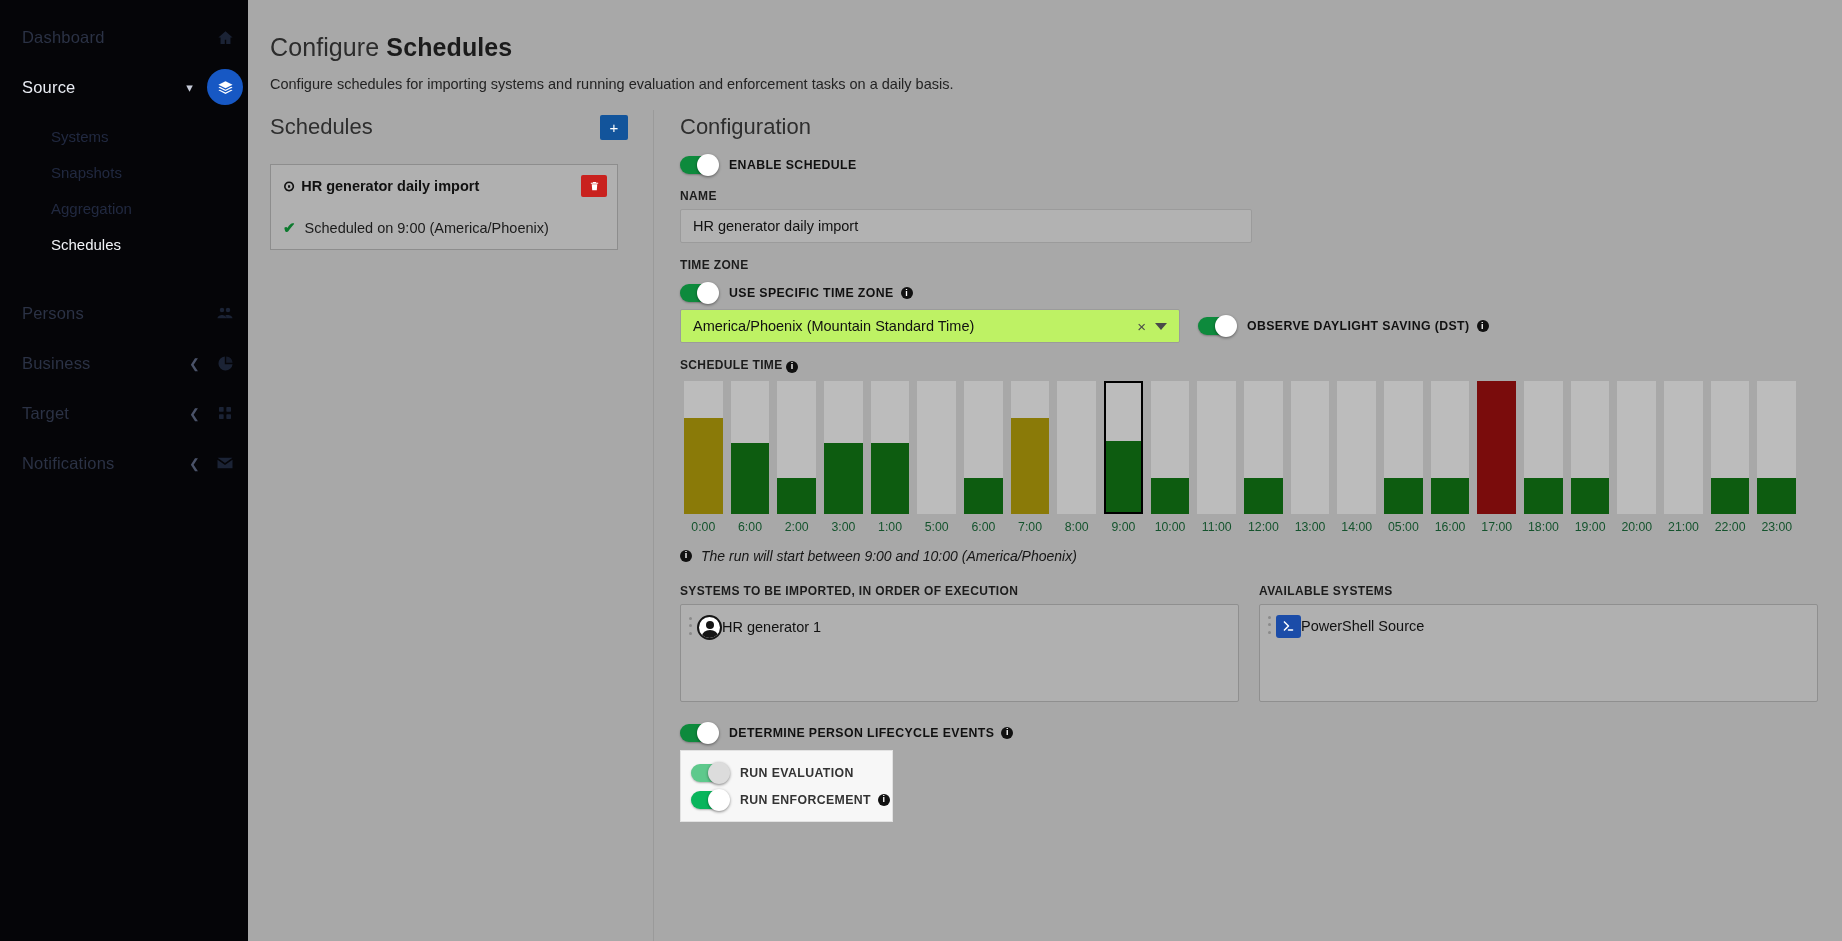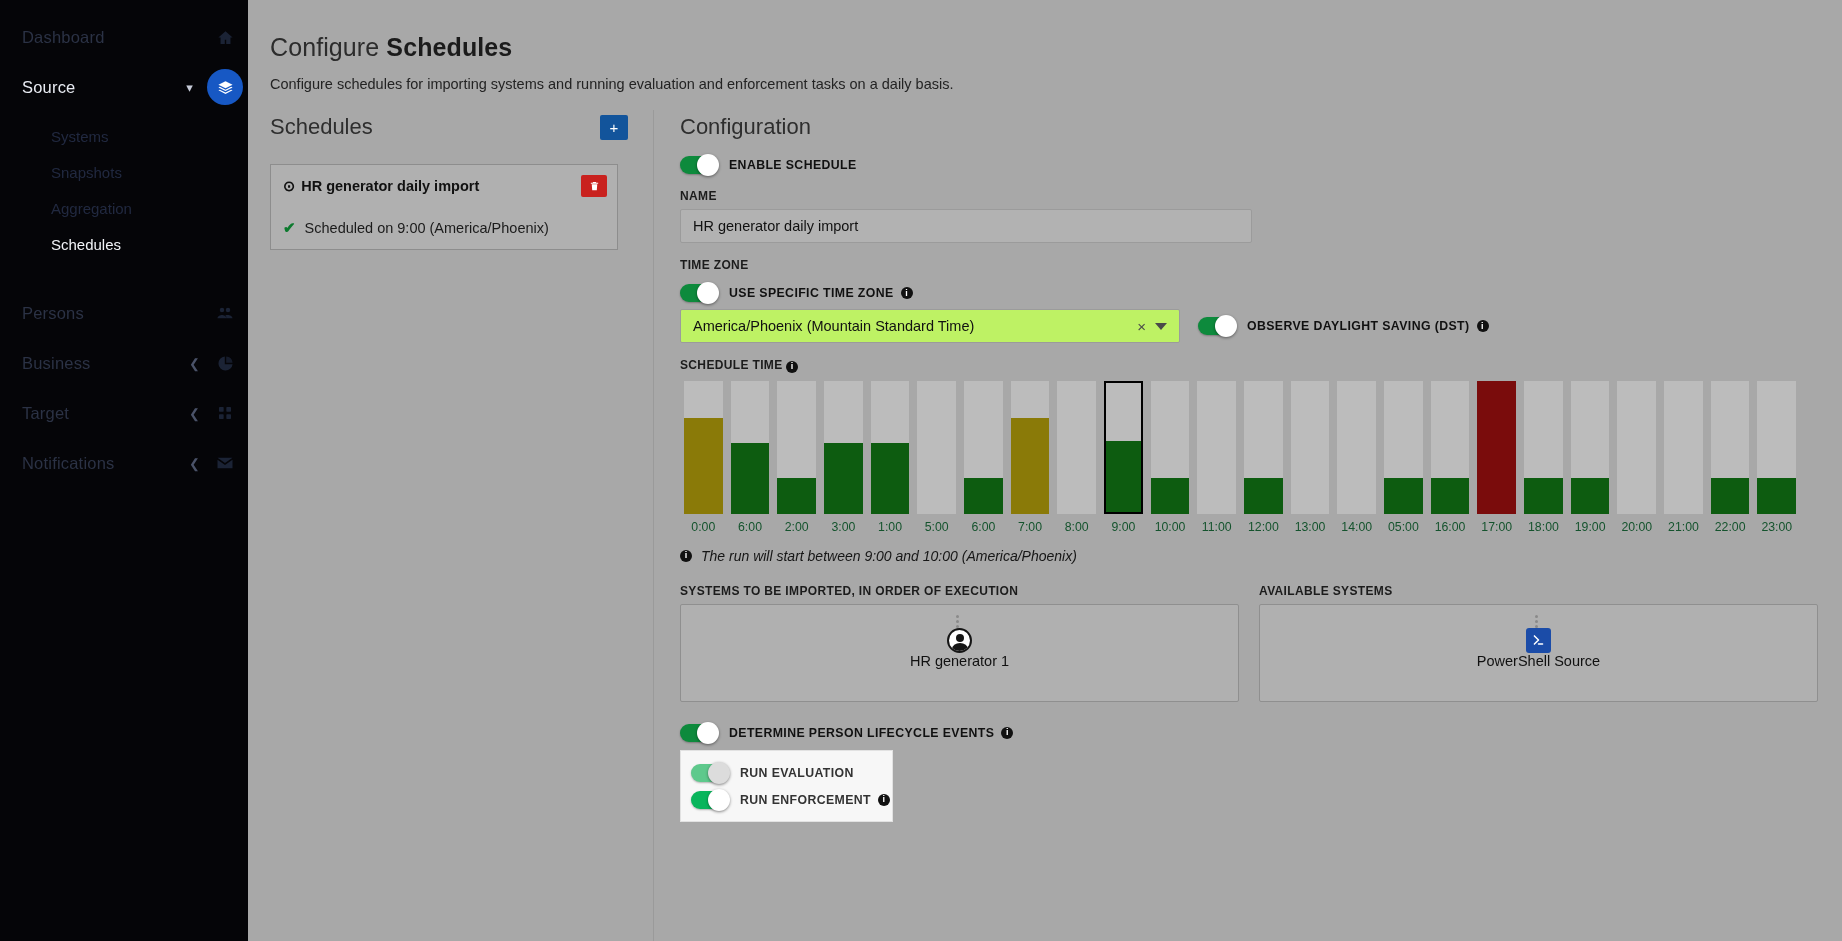--- a/index.html
+++ b/index.html
@@ -184,21 +184,21 @@
   }
 
   
   .sys-row { display: flex; gap: 20px; margin-top: 20px; }
   .sys-col { flex: 1 1 0; }
   .sys-box {
     margin-top: 6px; height: 98px;
     background: #b0b0b0; border: 1px solid #8f8f8f; border-radius: 2px;
     padding: 10px 8px;
   }
-  .sys-item { display: flex; align-items: center; gap: 0; flex-direction: column; }
+  .sys-item { display: flex; align-items: center; gap: 0; }
   .grip {
     width: 8px; height: 20px; flex: 0 0 8px;
     display: grid; grid-template-rows: repeat(3, 1fr); gap: 2px;
     align-content: center; cursor: grab;
   }
   .grip i { display: block; width: 3px; height: 3px; background: #8a8a8a; border-radius: 50%; }
   .sys-name { font-size: 14.5px; color: #111; }
   .av-person {
     width: 25px; height: 25px; border-radius: 50%;
     background: #fff; border: 2px solid #151515; overflow: hidden;

